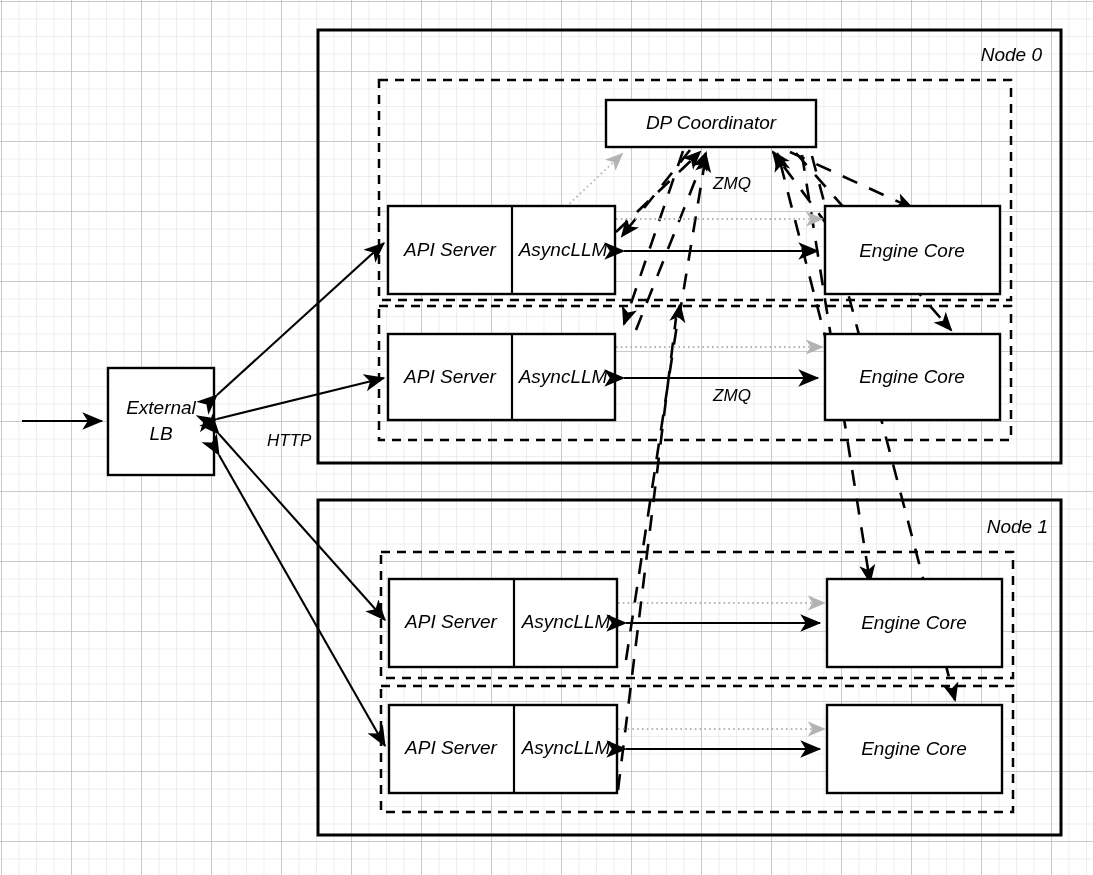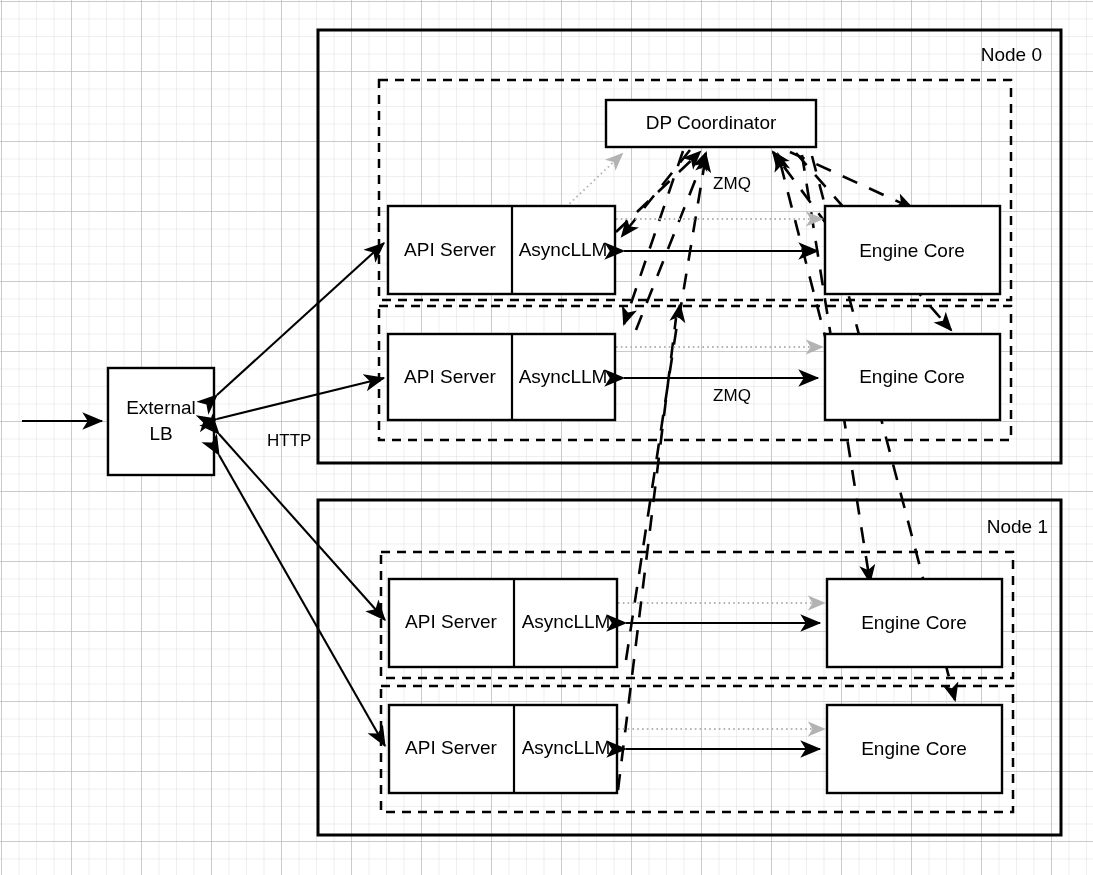--- a/index.html
+++ b/index.html
@@ -23,20 +23,21 @@
       linear-gradient(to right, rgba(200,200,200,0.30) 1px, transparent 1px),
       linear-gradient(to bottom, rgba(200,200,200,0.30) 1px, transparent 1px),
       linear-gradient(to right, rgba(160,160,160,0.55) 1px, transparent 1px),
       linear-gradient(to bottom, rgba(160,160,160,0.55) 1px, transparent 1px);
     background-size:
       17.5px 17.5px,
       17.5px 17.5px,
       70px 70px,
       70px 70px;
     background-position: 1px 1px, 1px 1px, 1px 1px, 1px 1px;
+    font-style: italic;
   }
   svg#diagram {
     position: absolute;
     left: 0;
     top: 0;
     width: 1093px;
     height: 875px;
   }
   .node-rect {
     fill: none;

